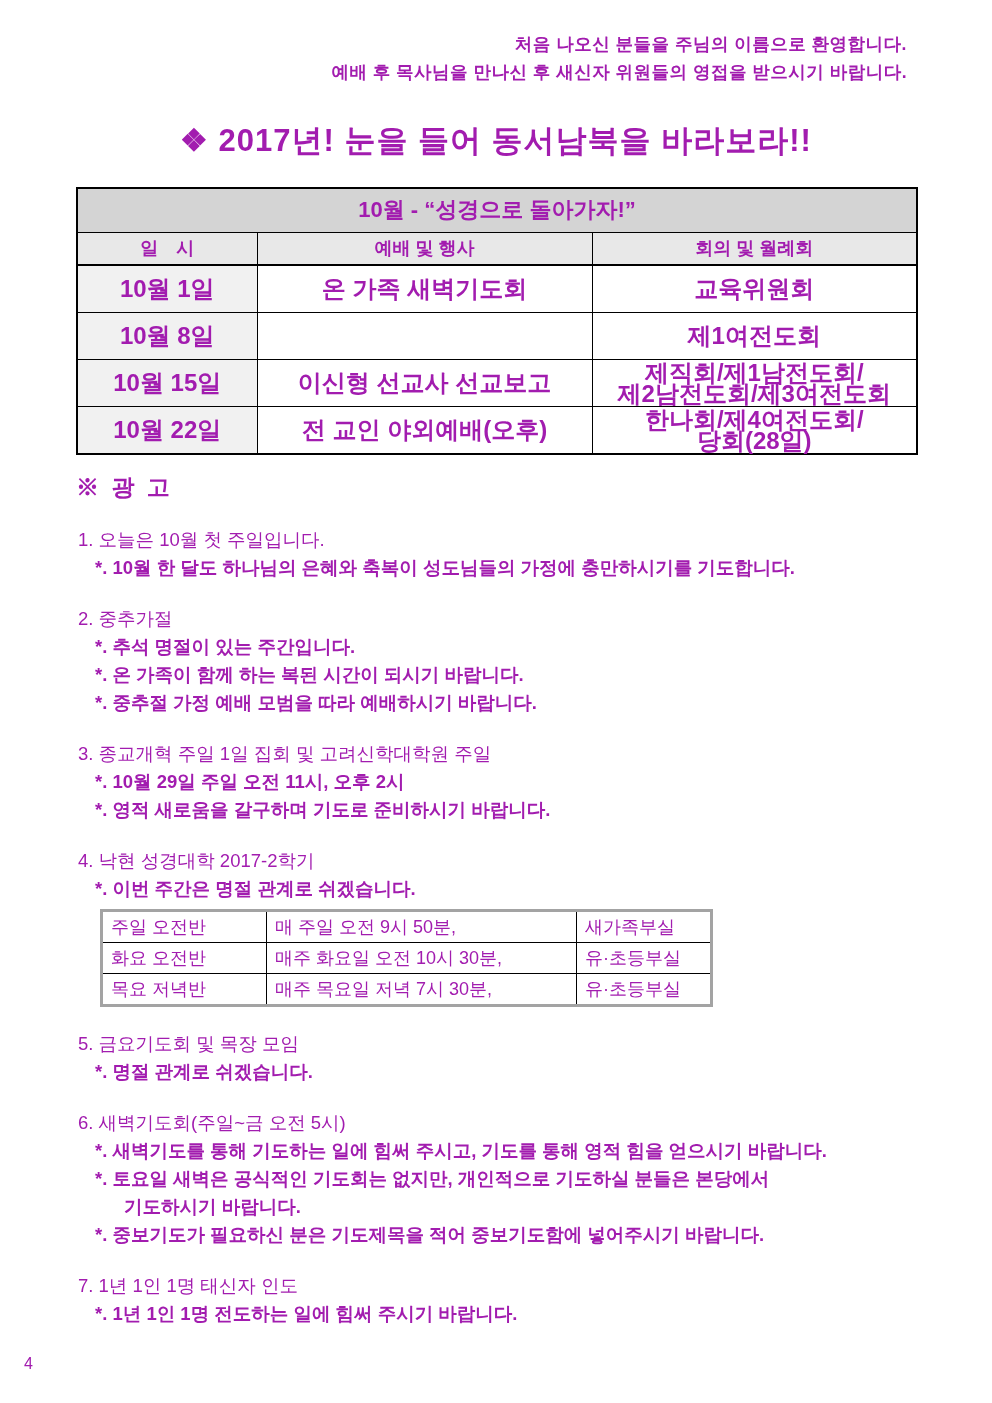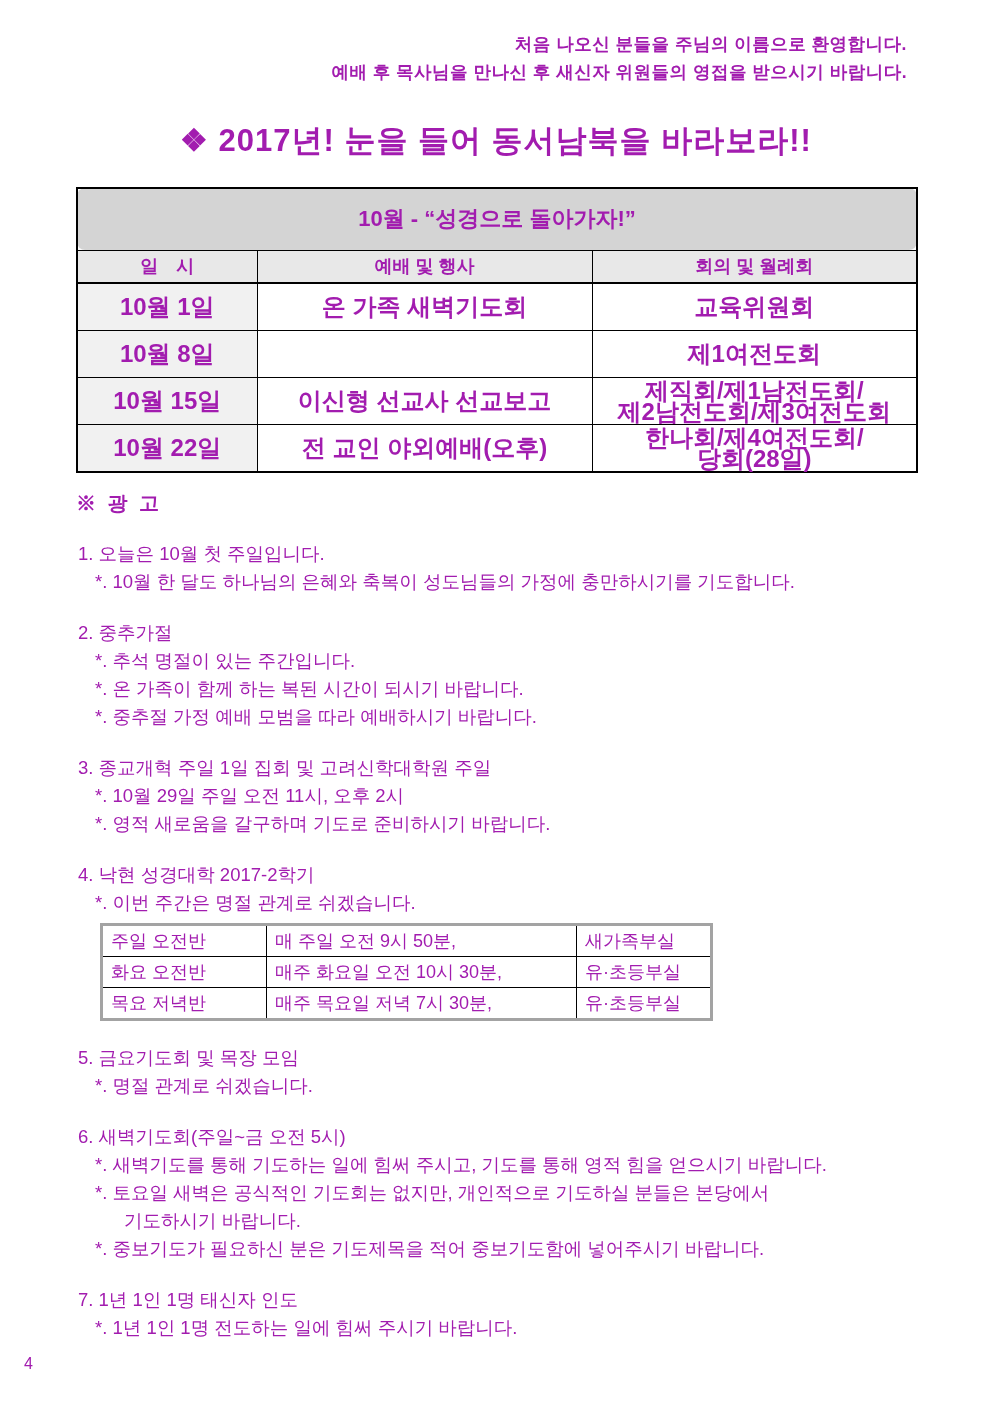--- a/index.html
+++ b/index.html
@@ -41,54 +41,54 @@
   }
   table.schedule td, table.schedule th {
     border: 1px solid #000;
     text-align: center;
     vertical-align: middle;
     font-weight: bold;
     padding: 2px 4px;
   }
   td.t-title {
     background: #d4d4d4;
-    height: 62px;
+    height: 44px;
     font-size: 22px;
     border-bottom: 3px solid #000;
-    border-radius: 8px;
   }
   tr.t-head th {
     background: #e8e8e8;
     height: 33px;
     font-size: 18px;
     border-bottom: 2px solid #000;
   }
   tr.t-row td { height: 47px; font-size: 24px; }
   tr.t-row td.date { background: #f1f1f1; }
   td.multi { font-size: 17px; line-height: 21px; white-space: pre-line; }
   
   .ann-heading {
     margin: 17px 15px 0 76px;
-    font-size: 20px;
+    font-size: 23px;
     font-weight: bold;
     letter-spacing: 3px;
   }
   .item {
     margin: 23px 0 0 78px;
     width: 884px;
     font-size: 18.5px;
     line-height: 28px;
     font-weight: normal;
   }
   .item .item-title { white-space: pre-line; }
   .item .sub {
     margin-left: 17px;
     padding-left: 29px;
     text-indent: -29px;
     white-space: pre-line;
+    font-weight: bold;
   }
   
   table.bible {
     border-collapse: collapse;
     table-layout: fixed;
     margin: 6px 0 12px 22px; 
     border: 3px solid #a3a3a3;
   }
   table.bible td {
     border: 1px solid #000;

